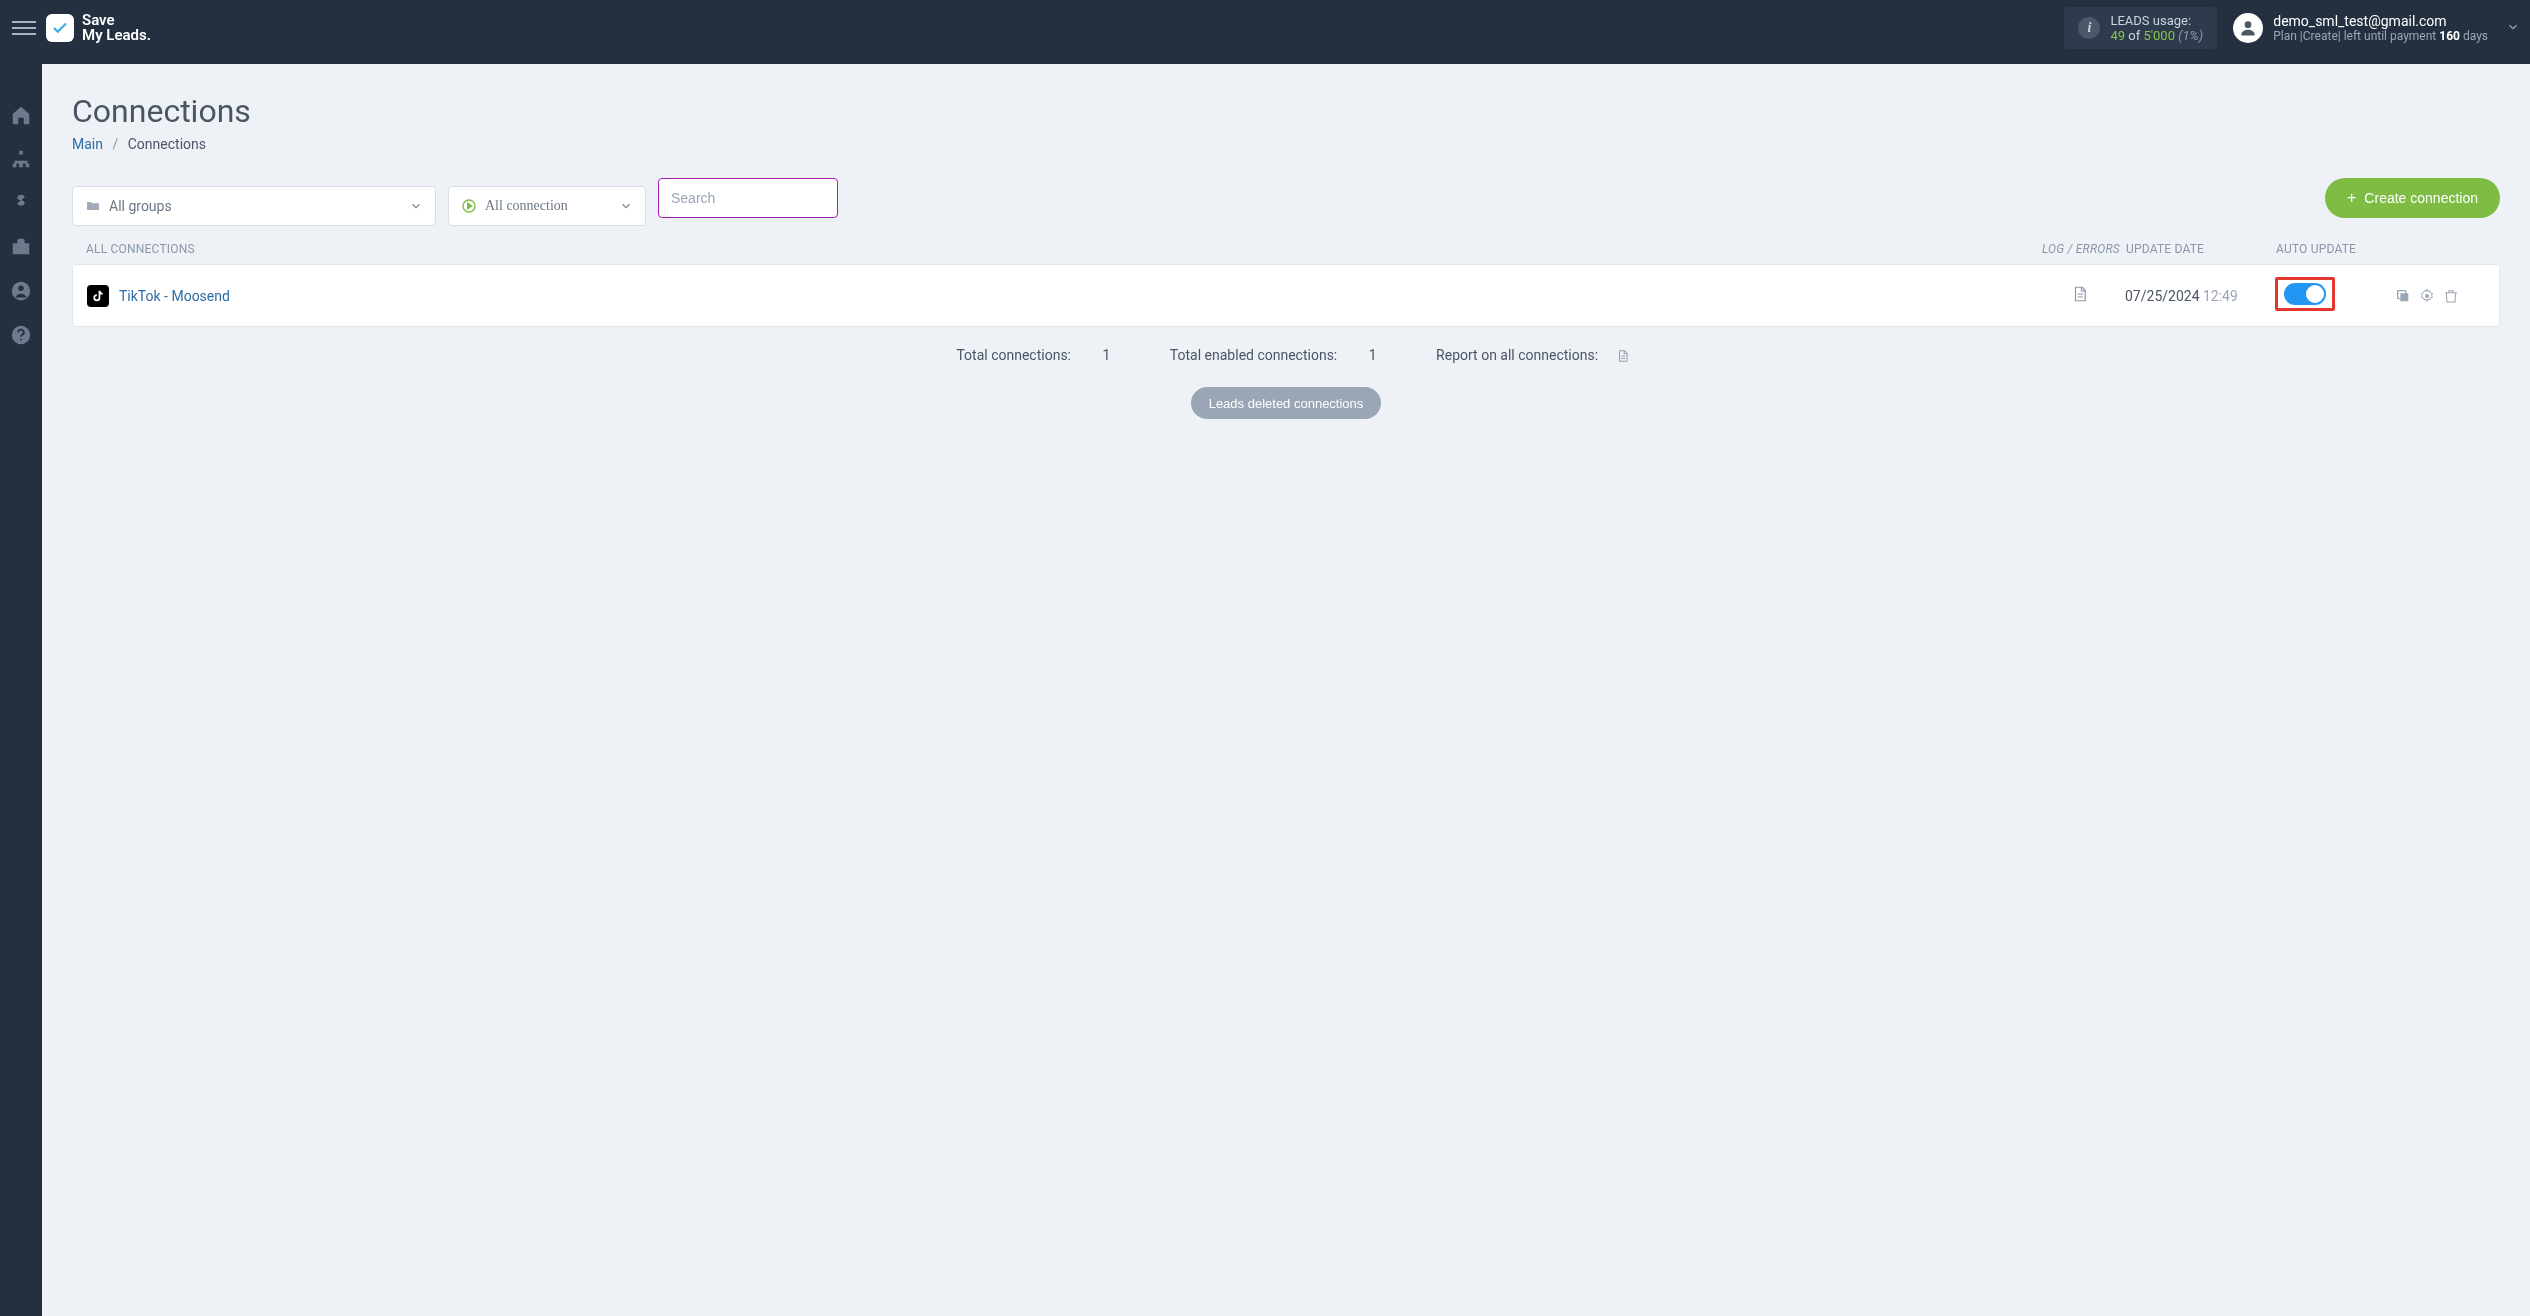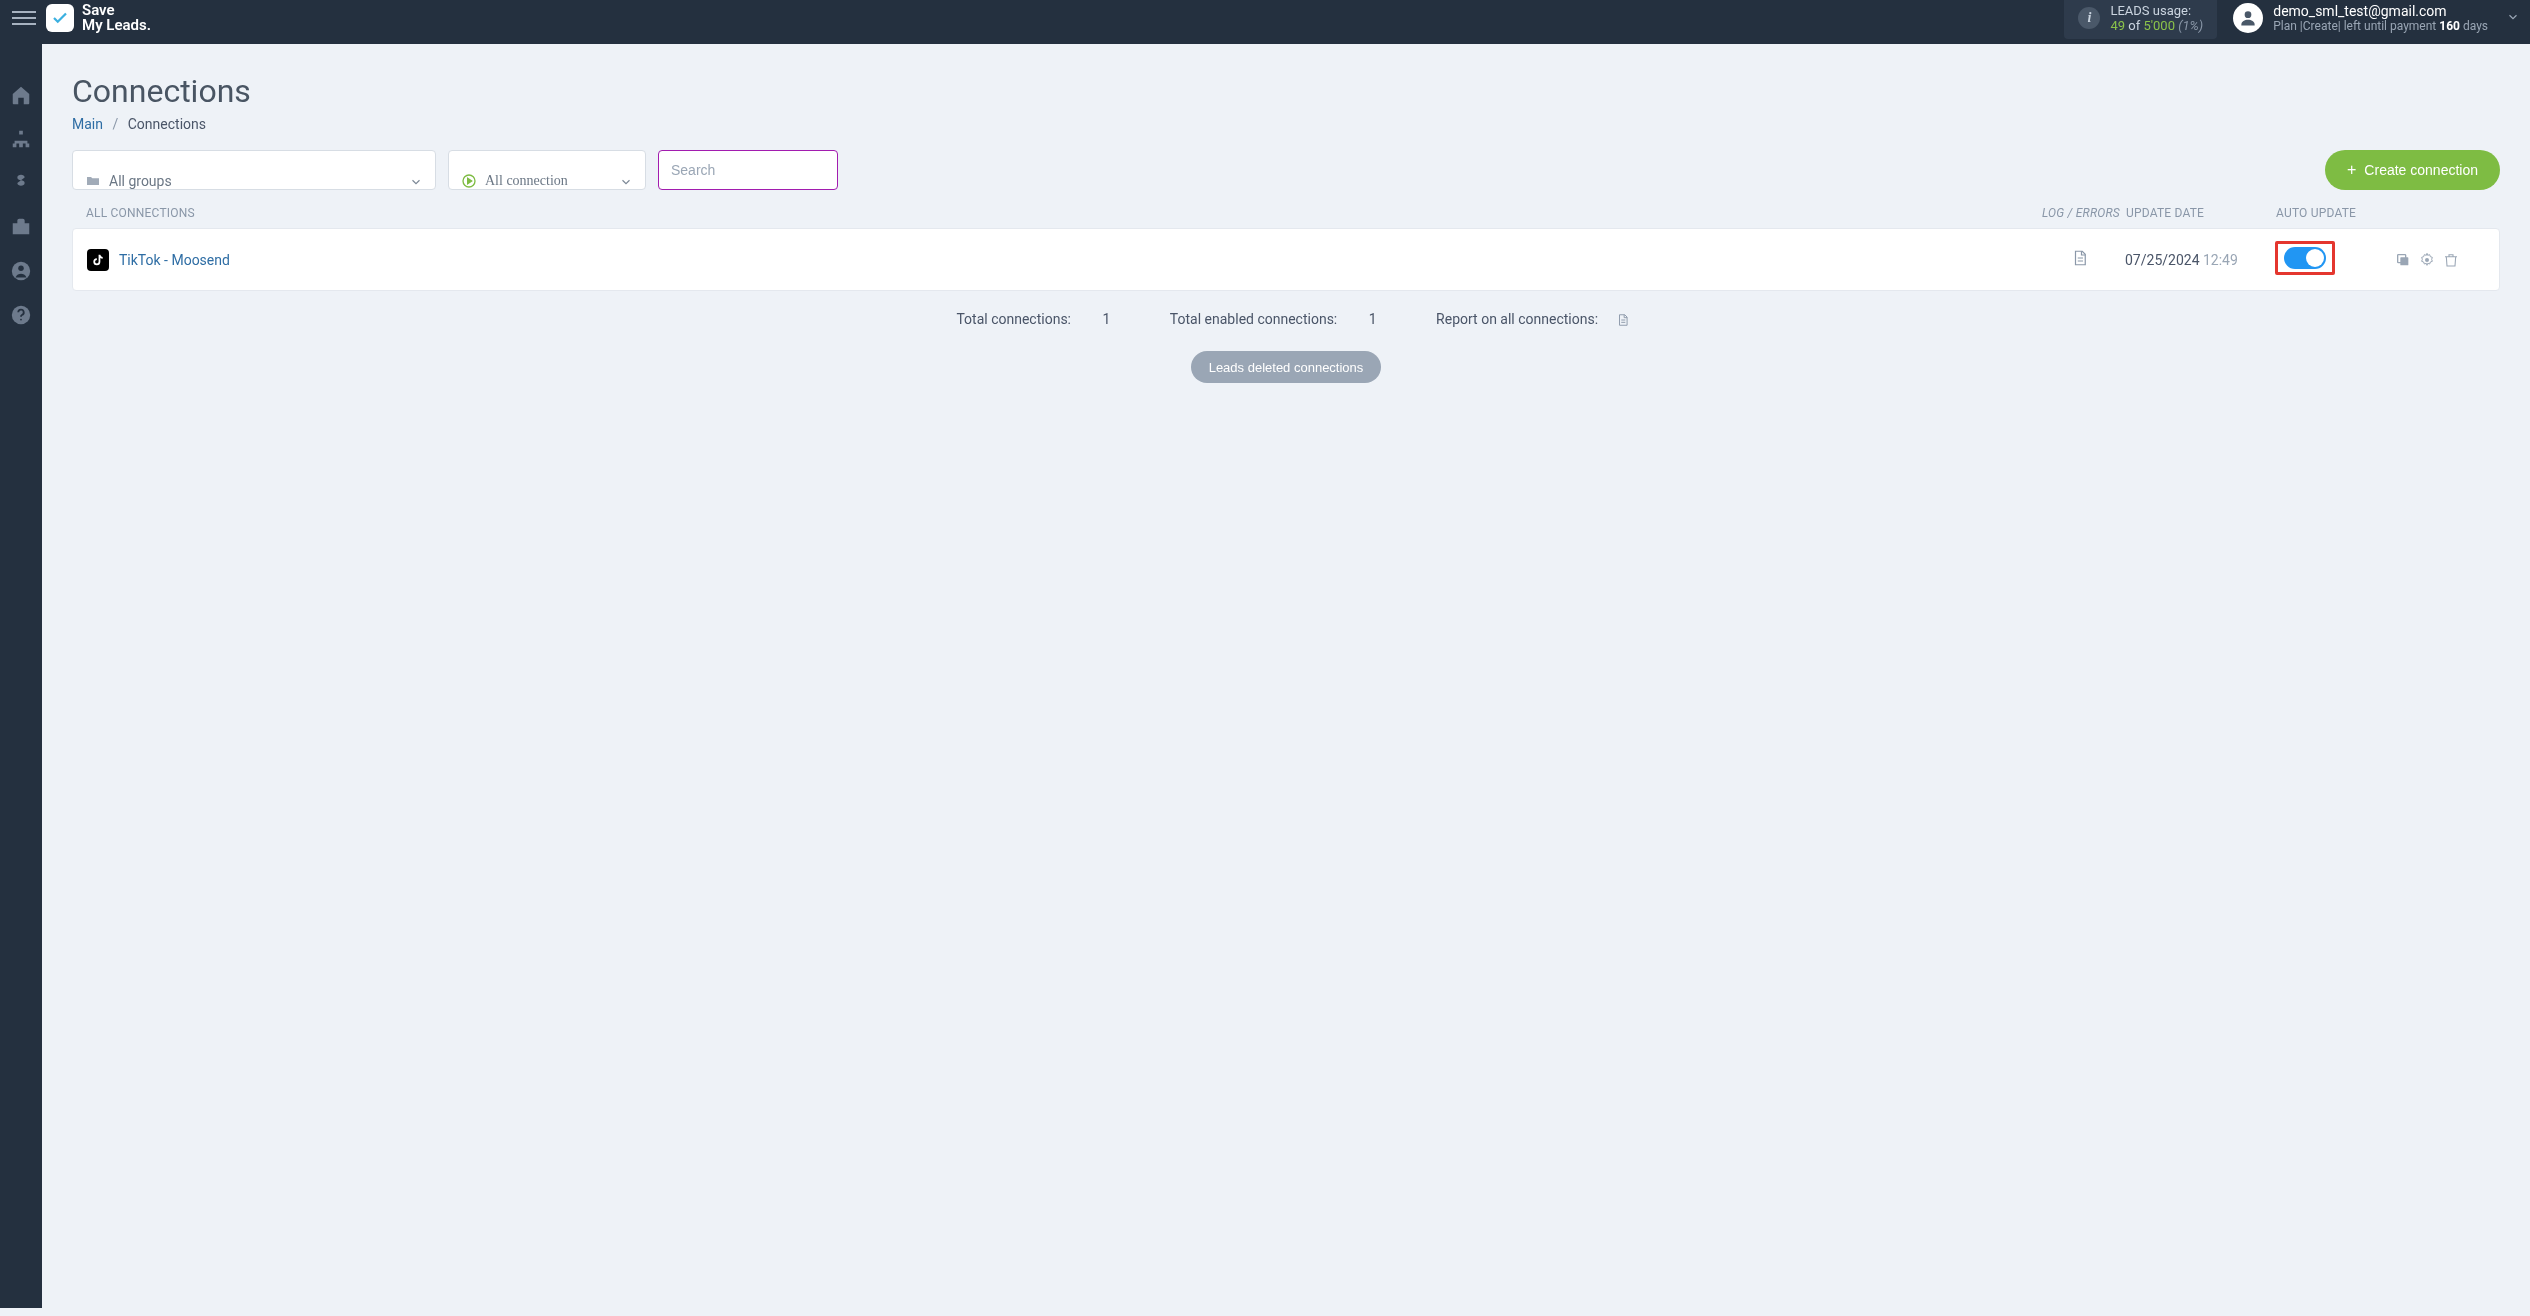--- a/index.html
+++ b/index.html
@@ -1,18 +1,18 @@
 <!DOCTYPE html>
 <html><head>
 <meta charset="utf-8">
 <style>
 * { box-sizing: border-box; margin: 0; padding: 0; }
 body { font-family: -apple-system, BlinkMacSystemFont, "Segoe UI", Roboto, "Helvetica Neue", Arial, sans-serif; background: #eef2f7; color: #4a5568; font-size: 14px; }
 
-.topbar { display: flex; align-items: center; height: 44px; background: #24303f; color: #fff; padding: 0 0 8px 12px; }
+.topbar { display: flex; align-items: center; height: 64px; background: #24303f; color: #fff; padding: 0 0 8px 12px; }
 .hamburger { width: 24px; height: 24px; display:flex; flex-direction:column; justify-content:center; gap:4px; cursor:pointer; }
 .hamburger span { display:block; height:2px; background:#a7b2c0; }
 .logo { display:flex; align-items:center; margin-left:10px; }
 .logo-box { width:28px; height:28px; background:#fff; border-radius:6px; display:flex; align-items:center; justify-content:center; margin-right:8px;}
 .logo-check { width:18px; height:18px; fill:none; stroke:#3bb0e0; stroke-width:3;}
 .logo-text { font-size:15px; font-weight:600; line-height:1; }
 .topbar-spacer { flex:1; }
 .leads-box { background:#2e3b4c; border-radius:4px; padding:6px 14px; display:flex; align-items:center; gap:10px; margin-right:16px;}
 .leads-box .info-ico { width:22px; height:22px; border-radius:50%; background:#4a5869; color:#cbd5e0; display:flex; align-items:center; justify-content:center; font-weight:700; font-style:italic; font-family:serif;}
 .leads-text { font-size:13px; color:#cbd5e0; }
@@ -28,21 +28,21 @@
 
 .layout { display:flex; min-height: calc(100vh - 52px); }
 .sidebar { width:42px; background:#24303f; display:flex; flex-direction:column; align-items:center; padding-top:40px; gap:22px;}
 .sidebar .nav-ico { width:22px; height:22px; fill:#6d7a8c; cursor:pointer;}
 .main { flex:1; padding:28px 30px;}
 h1.title{ font-size:32px; font-weight:400; color:#495563; margin-bottom:6px;}
 .breadcrumb{ font-size:14px; margin-bottom:18px;}
 .breadcrumb a{ color:#2e6da4; text-decoration:none;}
 .breadcrumb .sep{ color:#8a97a8; margin:0 6px;}
 .filters-row{ display:flex; gap:12px; align-items:center; margin-bottom:16px;}
-.select-box{ height:40px; border:1px solid #d7dde4; background:#fff; border-radius:4px; display:flex; align-items:flex-end; padding:0 12px; min-width:364px; cursor:pointer; color:#6b7785;}
+.select-box{ height:40px; border:1px solid #d7dde4; background:#fff; border-radius:4px; display:flex; align-items:center; padding:0 12px; min-width:364px; cursor:pointer; color:#6b7785;margin-top:16px;}
 .select-box.short{ min-width:198px;font-family:Liberation Serif, serif;}
 .select-box .ico{ width:16px; height:16px; fill:#a1abb8; margin-right:8px;}
 .select-box .play-ico{ width:16px; height:16px; margin-right:8px;}
 .select-box .chev{ margin-left:auto; width:14px; height:14px; stroke:#7c8896; fill:none; stroke-width:2;}
 .search-input{ height:40px; width:180px; border:1px solid #a21caf; background:#fff; border-radius:4px; padding:0 12px; font-size:14px; color:#6b7785;}
 .search-input::placeholder{ color:#9aa6b5;}
 .filters-spacer{ flex:1;}
 .btn-create{ height:40px; background:#7ebc43; color:#fff; border:none; border-radius:20px; padding:0 22px; font-size:14px; display:flex; align-items:center; gap:8px; cursor:pointer;}
 .btn-create .plus{ font-size:16px; font-weight:400; line-height:1;}
 

